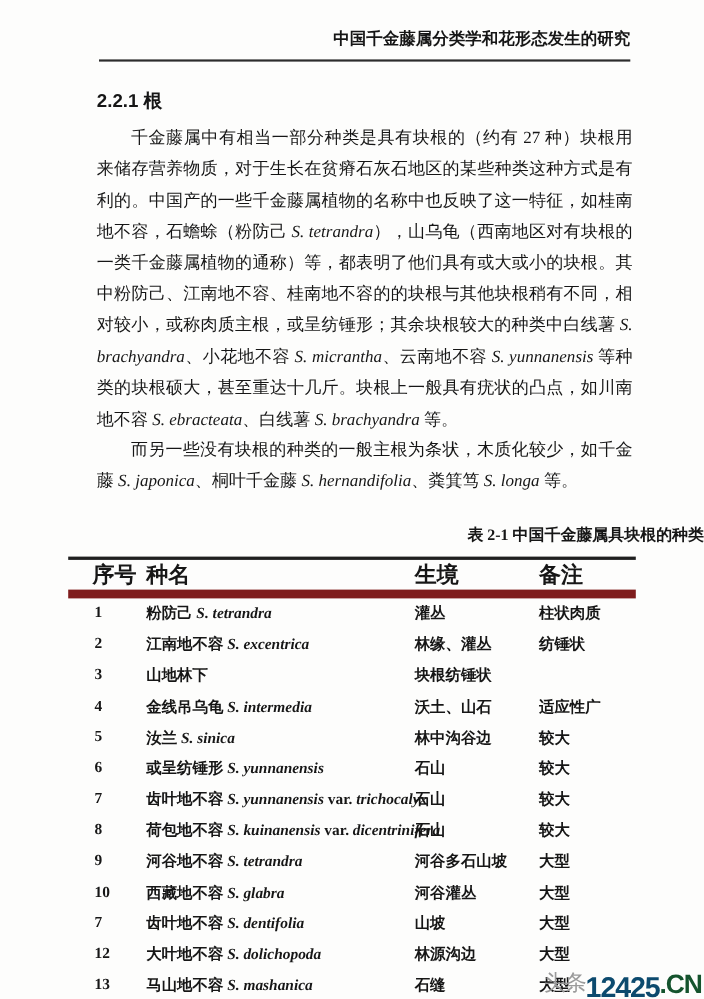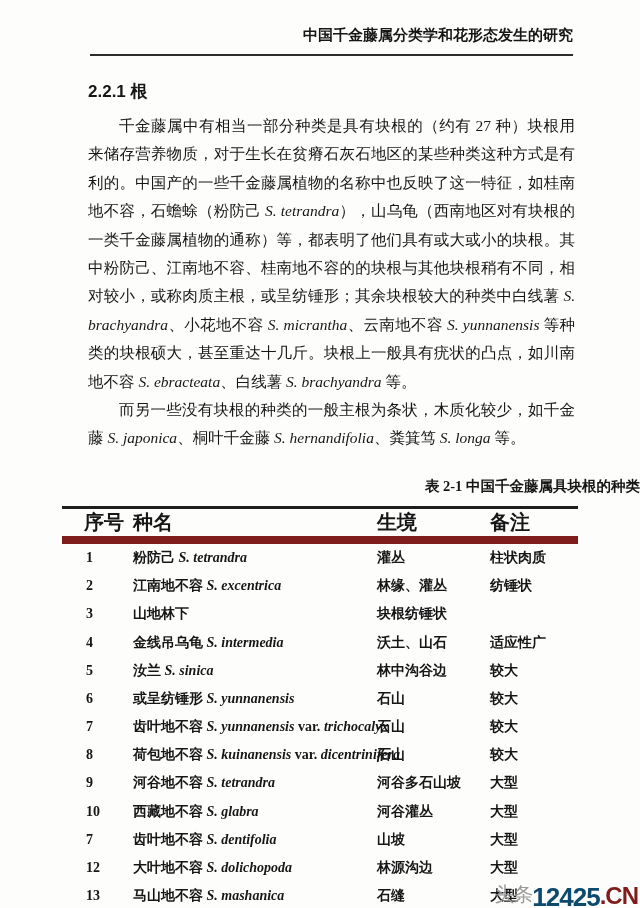--- a/index.html
+++ b/index.html
@@ -37,21 +37,21 @@
     display:grid;grid-template-columns:71px 244px 113px 1fr;
     height:28.2px;align-items:center;font-size:14px;white-space:nowrap;
   }
   .trow .c-no{padding-left:24px;}
   .watermark{
     position:absolute;top:884px;right:2px;display:flex;align-items:flex-start;
     font-family:"Liberation Sans","DejaVu Sans",sans-serif;line-height:1;
   }
   .wm-prefix{color:#9b9b9b;font-size:20px;letter-spacing:-1px;}
   .wm-number{color:#0c4a6e;font-size:26px;font-weight:bold;letter-spacing:-1px;}
-  .wm-suffix{color:#7f1d1d;font-size:24px;font-weight:bold;letter-spacing:-1px;}
+  .wm-suffix{color:#14532d;font-size:24px;font-weight:bold;letter-spacing:-1px;}
 </style>
 </head>
 <body>
 
 <div class="page-header">
   <div class="running-title">中国千金藤属分类学和花形态发生的研究</div>
 </div>
 
 <h2 class="section-heading">2.2.1 根</h2>
 

